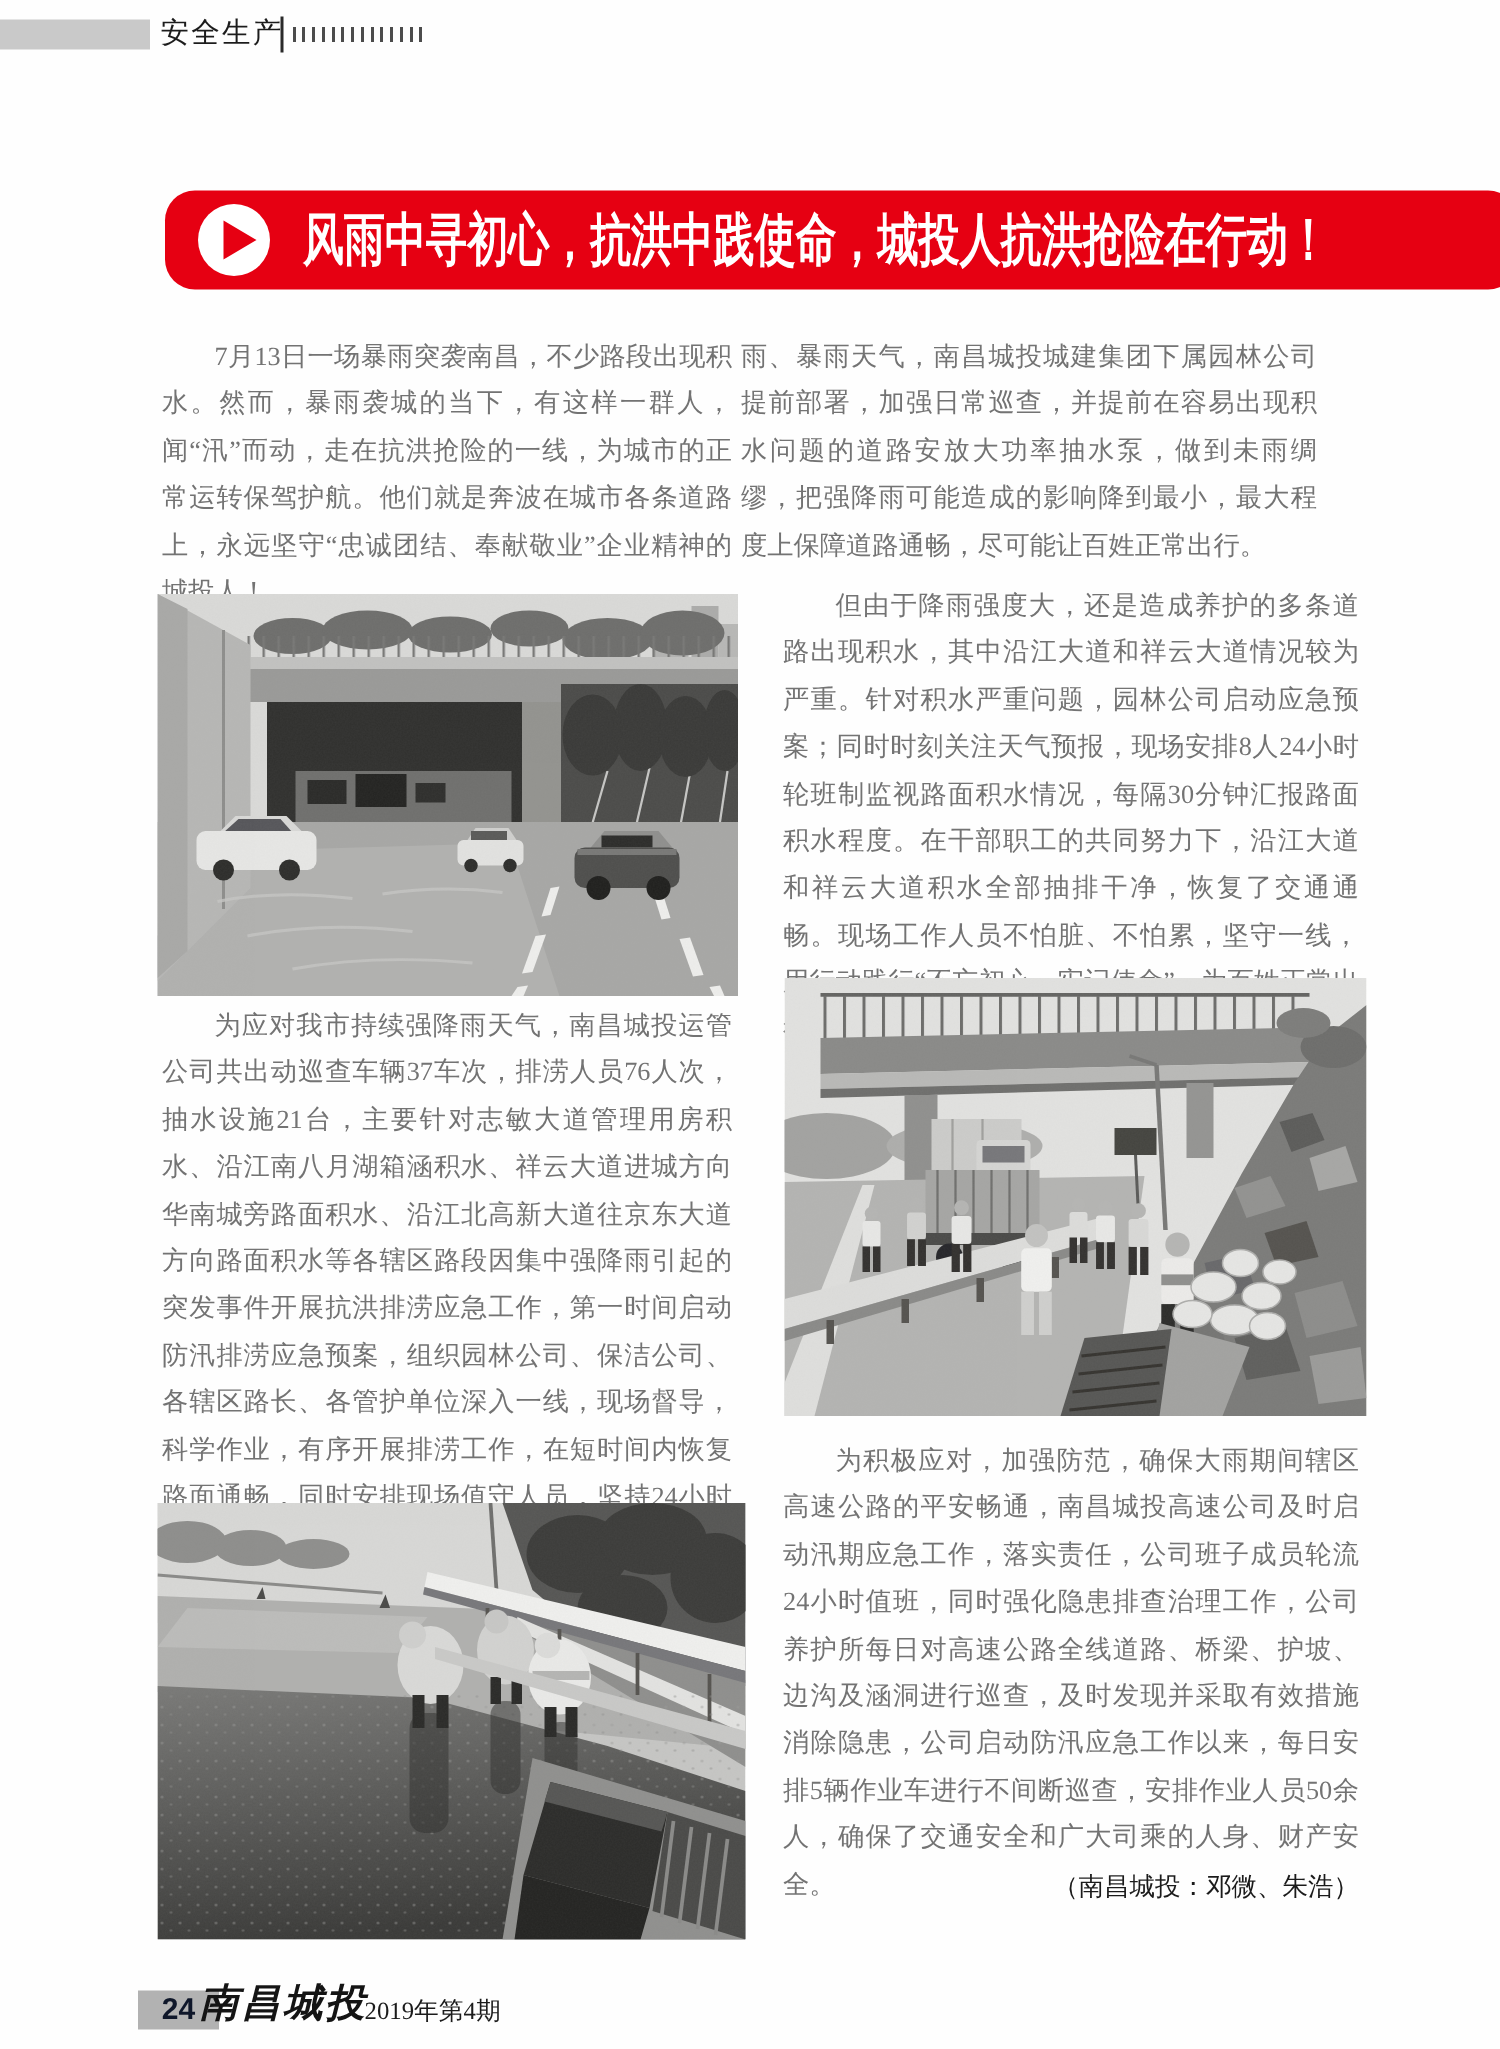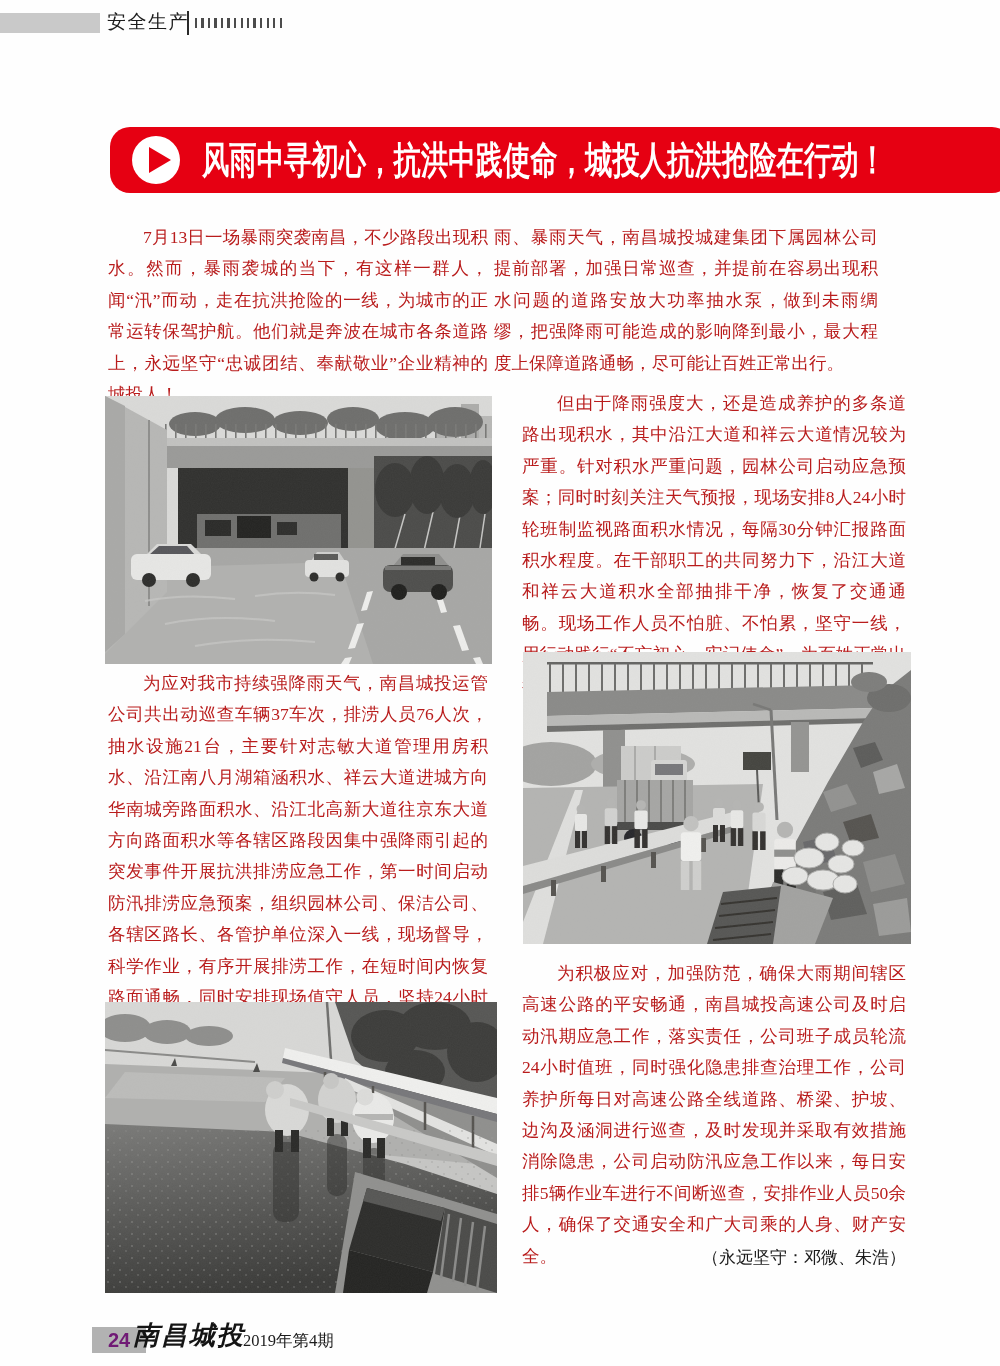--- a/index.html
+++ b/index.html
@@ -14,38 +14,38 @@
         background:repeating-linear-gradient(90deg,#4c4c4c 0 2px,transparent 2px 6.5px);}
   
   .banner{position:absolute;left:110px;top:127px;width:902px;height:66px;background:#e60012;border-radius:20px;}
   .play-badge{position:absolute;left:22px;top:9px;width:48px;height:48px;background:#ffffff;border-radius:50%;}
   .play-badge::after{content:"";position:absolute;left:17px;top:11px;width:0;height:0;
         border-left:22px solid #e60012;border-top:13px solid transparent;border-bottom:13px solid transparent;}
   .banner-title{position:absolute;left:92px;top:50%;margin:0;white-space:nowrap;color:#ffffff;
         font-family:"Liberation Sans","DejaVu Sans",sans-serif;font-weight:bold;font-size:38px;
         transform:translateY(-50%) scaleX(0.72);transform-origin:left center;letter-spacing:0px;}
   
-  .btxt{position:absolute;margin:0;font-size:17.5px;line-height:31.4px;text-align:justify;color:#b91c1c;}
+  .btxt{position:absolute;margin:0;font-size:17.5px;line-height:31.4px;text-align:justify;color:#737373;}
   .indent{text-indent:2em;}
   #lp1{left:108px;top:222px;width:380px;}
   #lp2{left:108px;top:668px;width:380px;}
   #rp1{left:494px;top:222px;width:384px;}
   #rp2{left:522px;top:388px;width:384px;}
   #rp3{left:522px;top:958px;width:384px;}
   .byline{position:absolute;left:522px;top:1246px;width:384px;margin:0;font-size:17px;text-align:right;color:#1b1b1b;}
   
   figure{position:absolute;margin:0;padding:0;}
   figure svg{display:block;width:100%;height:100%;}
   #photo1{left:105px;top:396px;width:387px;height:268px;}
   #photo2{left:523px;top:652px;width:388px;height:292px;}
   #photo3{left:105px;top:1002px;width:392px;height:291px;}
   
   .page-num{position:absolute;left:92px;top:1327px;width:54px;height:26px;background:#b2b2b2;
         font-family:"Liberation Sans","DejaVu Sans",sans-serif;font-weight:bold;font-size:20px;
-        color:#701a75;text-align:center;line-height:26px;}
+        color:#0f172a;text-align:center;line-height:26px;}
   .journal{position:absolute;left:133px;top:1318px;font-size:26px;font-weight:bold;font-style:italic;
         letter-spacing:2px;color:#141414;}
   .issue{position:absolute;left:243px;top:1330px;font-size:16.5px;color:#1b1b1b;}
 </style>
 </head>
 <body>
 
 <div class="page">
 
   <div class="header-bar"></div>
@@ -386,19 +386,19 @@
         <line x1="198" y1="252" x2="254" y2="246"></line>
           <line x1="196" y1="264" x2="252" y2="258"></line>
         <line x1="192" y1="276" x2="250" y2="270"></line>
           <line x1="190" y1="288" x2="248" y2="282"></line>
       </g>
       <rect width="388" height="292" filter="url(#g2)" opacity="0.14"></rect>
     </svg>
   </figure>
 
   <p class="btxt indent" id="rp3">为积极应对，加强防范，确保大雨期间辖区高速公路的平安畅通，南昌城投高速公司及时启动汛期应急工作，落实责任，公司班子成员轮流24小时值班，同时强化隐患排查治理工作，公司养护所每日对高速公路全线道路、桥梁、护坡、边沟及涵洞进行巡查，及时发现并采取有效措施消除隐患，公司启动防汛应急工作以来，每日安排5辆作业车进行不间断巡查，安排作业人员50余人，确保了交通安全和广大司乘的人身、财产安全。</p>
-  <p class="byline">（永远坚守：邓微、朱浩）</p>
+  <p class="byline">（南昌城投：邓微、朱浩）</p>
 
   <span class="page-num">24</span>
   <span class="journal">南昌城投</span>
   <span class="issue">2019年第4期</span>
 
 </div>
 
 </body></html>

